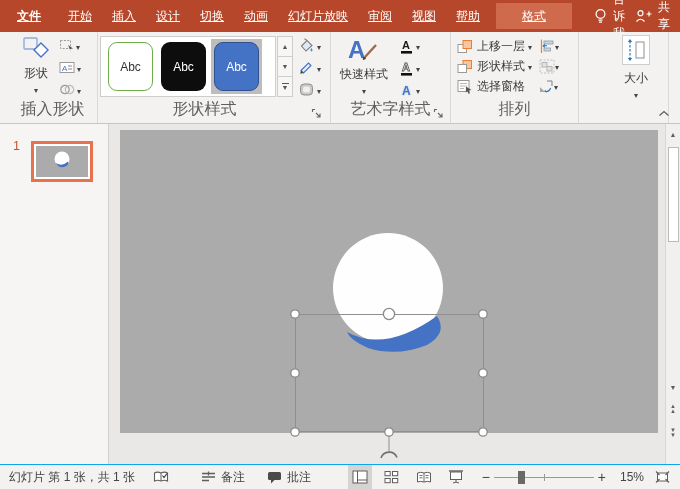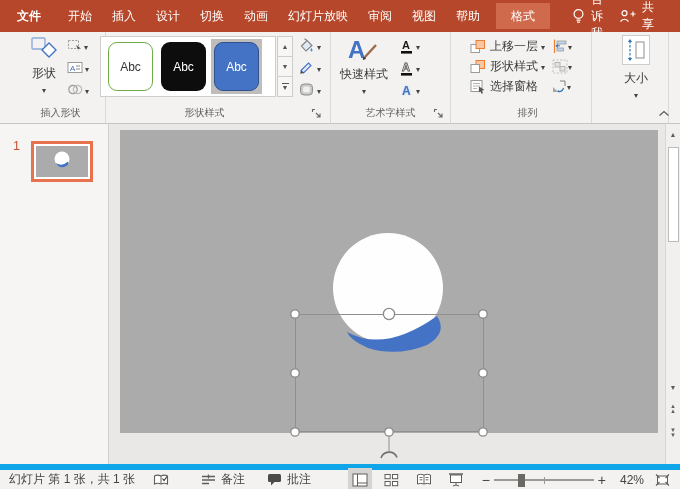--- a/index.html
+++ b/index.html
@@ -3,32 +3,32 @@
 <meta charset="utf-8">
 <style>
   * { margin:0; padding:0; box-sizing:border-box; }
   html,body { width:680px; height:489px; overflow:hidden; }
   body { font-family:"Liberation Sans","DejaVu Sans",sans-serif; font-size:12px; color:#3b3b3b; }
   #app { position:relative; width:680px; height:489px; background:#F3F2F1; }
 
   
   .menubar { position:absolute; left:0; top:0; width:680px; height:32px;
     background:#B7472A; display:flex; align-items:center; color:#fff; }
-  .mtab { padding:0 10px; height:32px; display:flex; align-items:center; cursor:default; white-space:nowrap; }
+  .mtab { padding:0 10px; height:32px; display:flex; align-items:center; cursor:default; white-space:nowrap;text-decoration:underline; }
   .mtab.file { padding:0 17px; font-weight:bold; }
-  .mtab.active { background:#D06A4C; height:26px; margin:0 4px 0 6px; padding:0 15px; border-radius:1px; }
+  .mtab.active { background:#D06A4C; height:26px; margin:0 4px 0 6px; padding:0 26px; border-radius:1px; }
   .tellme { display:flex; align-items:center; gap:6px; padding:0 10px; margin-left:8px; }
   .share { display:flex; align-items:center; gap:6px; margin-left:auto; margin-right:26px; }
 
   
   .ribbon { position:absolute; left:0; top:32px; width:680px; height:92px;
     background:#F3F2F1; border-bottom:1px solid #C8C6C4; }
   .rgroup { position:absolute; top:0; height:91px; border-right:1px solid #DBD9D7; }
   .grouplabel { position:absolute; bottom:3px; left:0; right:0; text-align:center;
-    font-size:10px; color:#605E5C; white-space:nowrap; }
+    font-size:16px; color:#605E5C; white-space:nowrap; }
   .launcher { position:absolute; bottom:4px; width:11px; height:11px; cursor:pointer; }
   .dd::after { content:"▾"; font-size:8px; color:#444; line-height:1; }
   .bigbtn { position:absolute; display:flex; flex-direction:column; align-items:center; cursor:pointer; }
   .bigbtn .lbl { margin-top:2px; white-space:nowrap; }
   .smallcol { position:absolute; display:flex; flex-direction:column; gap:3px; }
   .sbtn { display:flex; align-items:center; gap:2px; height:19px; cursor:pointer; }
 
   
   .gallery { position:absolute; left:100px; top:4px; width:176px; height:61px;
     background:#fff; border:1px solid #CFCDCB; display:flex; align-items:center; padding:0 3px; }
@@ -74,21 +74,21 @@
     background:#F1F0EF; border-left:1px solid #D8D6D4; }
   .varrow { position:absolute; left:0; width:14px; height:16px; display:flex; align-items:center;
     justify-content:center; font-size:7px; color:#605E5C; cursor:pointer; }
   .vthumb { position:absolute; left:1.5px; top:23px; width:11px; height:95px;
     background:#fff; border:1px solid #BDBBB9; cursor:pointer; }
   .dblarrow { position:absolute; left:0; width:14px; height:18px; display:flex; flex-direction:column;
     align-items:center; justify-content:center; font-size:6px; line-height:5px; color:#605E5C; cursor:pointer; }
 
   
   .statusbar { position:absolute; left:0; top:464px; width:680px; height:25px;
-    background:#F3F2F1; border-top:6px solid #0ea5e9; display:flex; align-items:center;
+    background:#F3F2F1; border-top:1px solid #0ea5e9; display:flex; align-items:center;
     font-size:12px; color:#444; }
   .st { display:flex; align-items:center; gap:5px; cursor:pointer; }
   .viewbtn { width:24px; height:24px; display:flex; align-items:center; justify-content:center; cursor:pointer; }
   .viewbtn.sel { background:#D6D4D2; }
   .ztrack { position:relative; width:100px; height:14px; cursor:pointer; }
   .ztrack .line { position:absolute; left:0; right:0; top:6.5px; height:1.5px; background:#9B9997; }
   .ztrack .tick { position:absolute; left:50px; top:4px; width:1px; height:7px; background:#9B9997; }
   .ztrack .zthumb { position:absolute; left:24px; top:1px; width:7px; height:13px; background:#6b6966; }
   .zbtn { font-size:14px; color:#444; padding:0 4px; cursor:pointer; }
   svg { display:block; }
@@ -126,21 +126,21 @@
             <path d="M1.5 12.5 Q5.5 8 9.5 12.5" fill="none" stroke="#fff" stroke-width="1.2"></path>
             <path d="M11.5 5 h5 M14 2.5 v5" stroke="#fff" stroke-width="1.2"></path>
           </svg>
       </span>
       <span>共享</span>
     </div>
   </div>
 
   <div class="ribbon">
 
-    <div class="rgroup" style="left:16px;width:90px;">
+    <div class="rgroup" style="left:8px;width:90px;">
       <div class="bigbtn" style="left:6px;top:3px;width:44px;">
         <span>
           <svg width="30" height="28" viewBox="0 0 30 28">
               <rect x="3" y="3" width="13" height="11" rx="1" fill="none" stroke="#8FAADC" stroke-width="1.4"></rect>
               <path d="M20 8 L27 15 L20 22 L13 15 Z" fill="#fff" stroke="#4472C4" stroke-width="1.4"></path>
             </svg>
         </span>
         <span class="lbl">形状</span>
         <span class="dd"></span>
       </div>
@@ -269,21 +269,21 @@
         </div>
       </div>
       <div class="grouplabel">艺术字样式</div>
       <div class="launcher" style="right:6px;">
         <svg width="11" height="11" viewBox="0 0 11 11">
             <path d="M1.5 4 V1.5 H4 M5 5 L9 9 M9 5.5 V9 H5.5" fill="none" stroke="#666" stroke-width="1.1"></path>
           </svg>
       </div>
     </div>
 
-    <div class="rgroup" style="left:464px;width:128px;">
+    <div class="rgroup" style="left:451px;width:128px;">
       <div style="position:absolute;left:6px;top:4px;">
         <div class="arow">
           <span>
             <svg width="16" height="15" viewBox="0 0 16 15">
                 <rect x="1" y="5.5" width="8.5" height="8" fill="#fff" stroke="#9a9a9a"></rect>
                 <rect x="6" y="1.5" width="8.5" height="8" fill="#F7C7A3" stroke="#ED7D31"></rect>
               </svg>
           </span>
           <span class="txt">上移一层</span>
           <span class="dd"></span>
@@ -469,21 +469,21 @@
             <path d="M8 9.5 V12 M5 13 Q8 11.2 11 13" fill="none" stroke="#605E5C"></path>
           </svg>
       </span>
       <span class="zbtn" style="margin-left:10px;">−</span>
       <span class="ztrack">
         <span class="line"></span>
         <span class="tick"></span>
         <span class="zthumb"></span>
       </span>
       <span class="zbtn">+</span>
-      <span style="margin:0 6px 0 4px;width:30px;text-align:right;">42%</span>
+      <span style="margin:0 6px 0 4px;width:30px;text-align:right;">15%</span>
       <span class="viewbtn" style="margin-right:6px;">
         <svg width="15" height="14" viewBox="0 0 15 14">
             <rect x="2.5" y="3" width="10" height="8" fill="#fff" stroke="#605E5C"></rect>
             <path d="M1 1.5 L4.5 5 M14 1.5 L10.5 5 M1 12.5 L4.5 9 M14 12.5 L10.5 9" stroke="#605E5C" stroke-width="1.1"></path>
           </svg>
       </span>
     </span>
   </div>
 </div>
 

